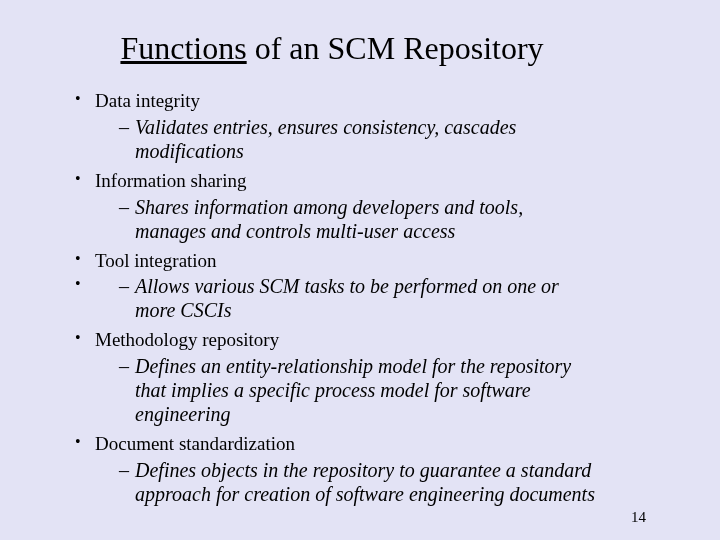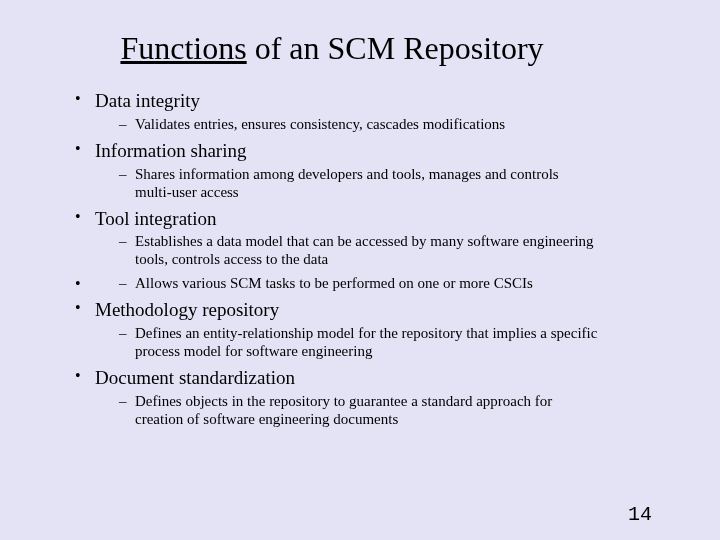--- a/index.html
+++ b/index.html
@@ -47,35 +47,35 @@
     font-size: 16px;
   }
   ul.sub {
     list-style: none;
     margin: 2px 0 6px 0;
     padding: 0 10px 0 24px;
   }
   ul.sub > li {
     position: relative;
     padding-left: 16px;
-    font-size: 15px;
+    font-size: 20px;
     line-height: 1.2;
+    font-style: italic;
   }
   ul.sub > li::before {
     content: "–";
     position: absolute;
     left: 0;
     top: 0;
   }
   .page-number {
     position: absolute;
     bottom: 14px;
-    right: 30px;
-    font-size: 20px;
-    font-family: Liberation Mono, monospace;
+    right: 36px;
+    font-size: 15px;
   }
 </style>
 </head>
 <body>
 
 <div class="slide">
 
   <h1 class="title">
     <span class="underline">Functions</span><span> of an SCM Repository</span>
   </h1>
@@ -88,23 +88,20 @@
       </ul>
     </li>
     <li>
       <span>Information sharing</span>
       <ul class="sub">
         <li>Shares information among developers and tools, manages and controls multi-user access</li>
       </ul>
     </li>
     <li>
       <span>Tool integration</span>
-      <ul class="sub">
-        <li>Establishes a data model that can be accessed by many software engineering tools, controls access to the data</li>
-      </ul>
     </li>
     <li>
       <ul class="sub">
         <li>Allows various SCM tasks to be performed on one or more CSCIs</li>
       </ul>
     </li>
     <li>
       <span>Methodology repository</span>
       <ul class="sub">
         <li>Defines an entity-relationship model for the repository that implies a specific process model for software engineering</li>

